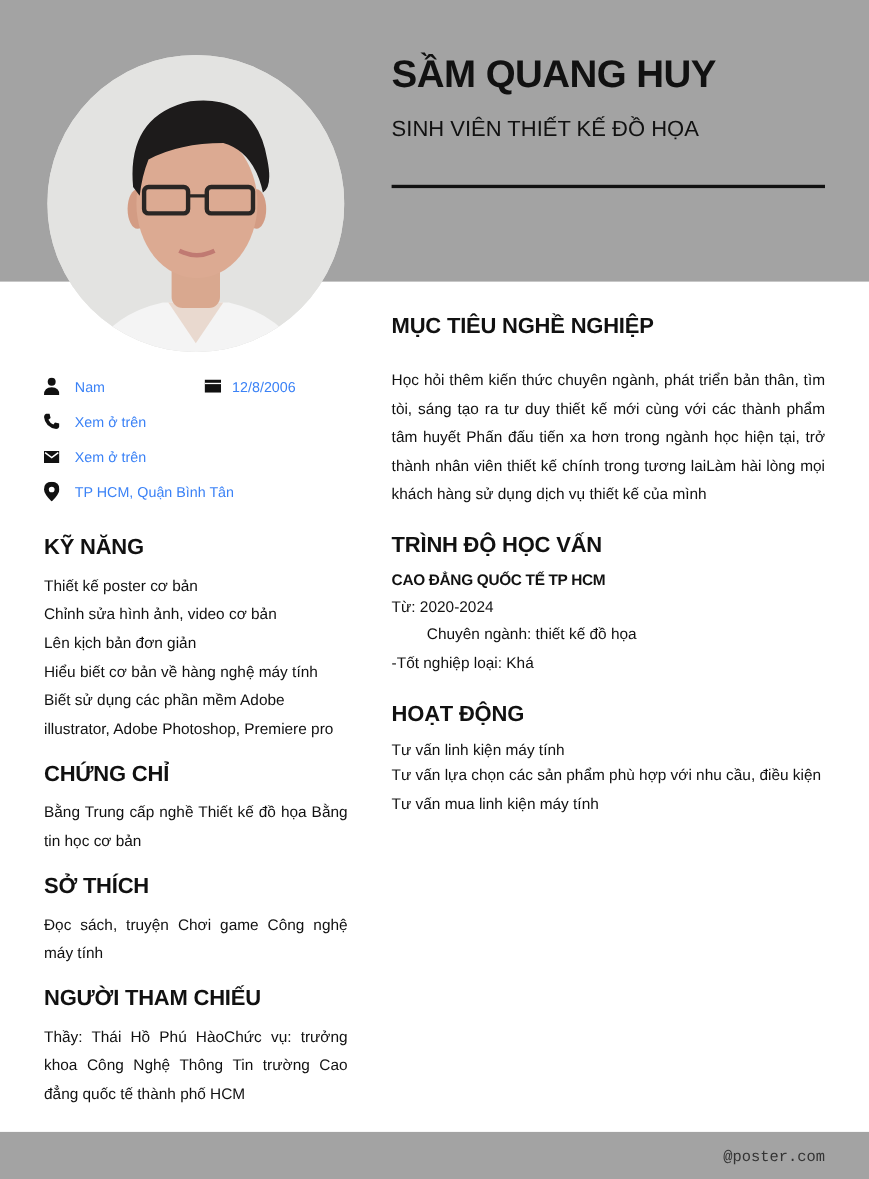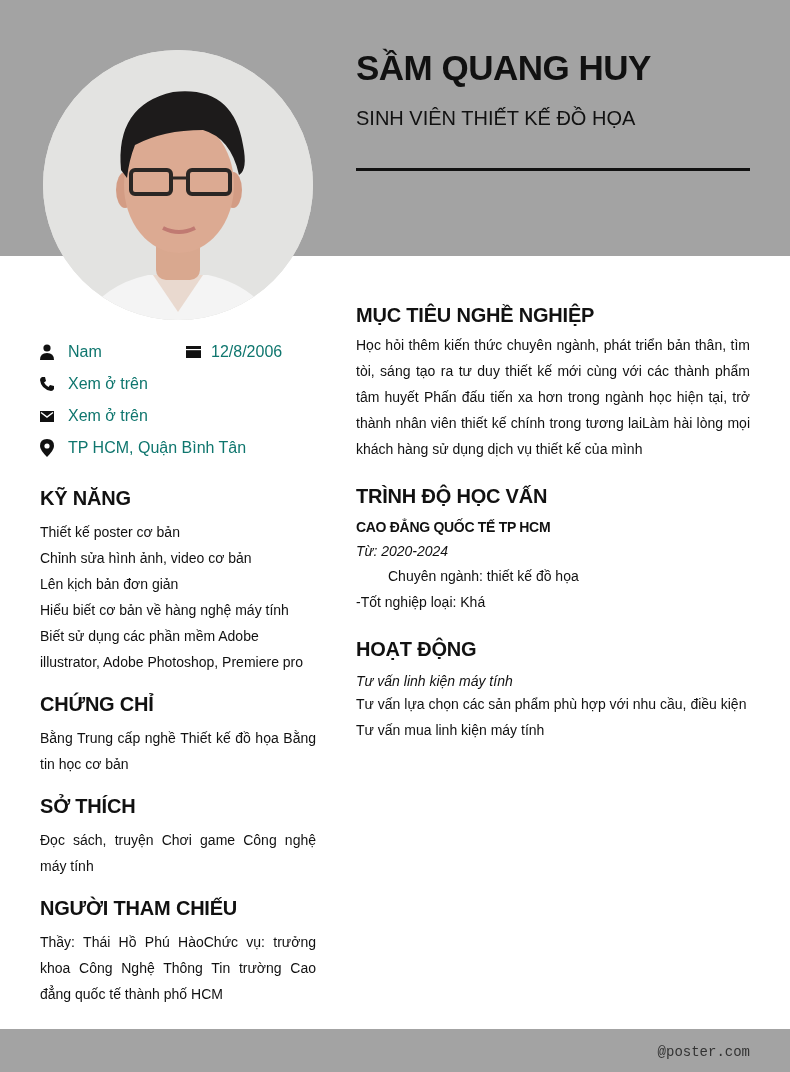--- a/index.html
+++ b/index.html
@@ -4,28 +4,28 @@
 <style>
   html, body { margin:0; padding:0; }
   body { width:790px; height:1072px; position:relative; background:#ffffff; font-family:"Liberation Sans", sans-serif; color:#111; overflow:hidden; }
   .header-band { position:absolute; left:0; top:0; width:790px; height:256px; background:#a3a3a3; }
   .footer-band { position:absolute; left:0; top:1029px; width:790px; height:43px; background:#a3a3a3; }
   .footer-text { position:absolute; right:40px; top:1044px; font-family:"Liberation Mono", monospace; font-size:14px; color:#333; }
   .photo { position:absolute; left:43px; top:50px; width:270px; height:270px; border-radius:50%; overflow:hidden; background:#e4e4e2; }
   .name { position:absolute; left:356px; top:48px; font-size:35px; font-weight:bold; letter-spacing:-0.5px; color:#111; }
   .job-title { position:absolute; left:356px; top:107px; font-size:20px; color:#111; }
   .title-rule { position:absolute; left:356px; top:168px; width:394px; height:3px; background:#111; }
-  .contact { position:absolute; left:40px; font-size:16px; color:#0f766e; display:flex; align-items:center; }
+  .contact { position:absolute; left:40px; font-size:13px; color:#3b82f6; display:flex; align-items:center; }
   .contact .ic { width:14px; height:16px; margin-right:14px; display:inline-flex; align-items:center; justify-content:center; }
   .sec-h { position:absolute; font-size:20px; font-weight:bold; color:#111; letter-spacing:-0.2px; }
   .body-text { position:absolute; font-size:14px; line-height:26px; color:#111; }
   .justify { text-align:justify; }
   .line { display:block; white-space:nowrap; }
   .school { position:absolute; left:356px; top:519px; font-size:14px; font-weight:bold; letter-spacing:-0.3px; }
-  .italic { font-style:italic; }
+  .italic { }
 </style>
 </head>
 <body>
 
 <div class="header-band"></div>
 
 <div class="photo">
   <svg width="270" height="270" viewBox="0 0 270 270">
     <rect width="270" height="270" fill="#e3e3e1"></rect>
 
@@ -110,21 +110,21 @@
 
 <div class="sec-h" style="left:40px; top:693px;">CHỨNG CHỈ</div>
 <div class="body-text justify" style="left:40px; top:725px; width:276px;">Bằng Trung cấp nghề Thiết kế đồ họa Bằng tin học cơ bản</div>
 
 <div class="sec-h" style="left:40px; top:795px;">SỞ THÍCH</div>
 <div class="body-text justify" style="left:40px; top:827px; width:276px;">Đọc sách, truyện Chơi game Công nghệ máy tính</div>
 
 <div class="sec-h" style="left:40px; top:897px;">NGƯỜI THAM CHIẾU</div>
 <div class="body-text justify" style="left:40px; top:929px; width:276px;">Thầy: Thái Hồ Phú HàoChức vụ: trưởng khoa Công Nghệ Thông Tin trường Cao đẳng quốc tế thành phố HCM</div>
 
-<div class="sec-h" style="left:356px; top:304px;text-align:center;">MỤC TIÊU NGHỀ NGHIỆP</div>
+<div class="sec-h" style="left:356px; top:286px;text-align:center;">MỤC TIÊU NGHỀ NGHIỆP</div>
 <div class="body-text justify" style="left:356px; top:332px; width:394px;">Học hỏi thêm kiến thức chuyên ngành, phát triển bản thân, tìm tòi, sáng tạo ra tư duy thiết kế mới cùng với các thành phẩm tâm huyết Phấn đấu tiến xa hơn trong ngành học hiện tại, trở thành nhân viên thiết kế chính trong tương laiLàm hài lòng mọi khách hàng sử dụng dịch vụ thiết kế của mình</div>
 
 <div class="sec-h" style="left:356px; top:485px;">TRÌNH ĐỘ HỌC VẤN</div>
 <div class="school">CAO ĐẲNG QUỐC TẾ TP HCM</div>
 <div class="body-text italic" style="left:356px; top:542px; line-height:18px;">Từ: 2020-2024</div>
 <div class="body-text" style="left:376px; top:563px;margin-left:12px;">Chuyên ngành: thiết kế đồ họa</div>
 <div class="body-text" style="left:356px; top:589px;">-Tốt nghiệp loại: Khá</div>
 
 <div class="sec-h" style="left:356px; top:638px;">HOẠT ĐỘNG</div>
 <div class="body-text italic" style="left:356px; top:672px; line-height:18px;">Tư vấn linh kiện máy tính</div>

